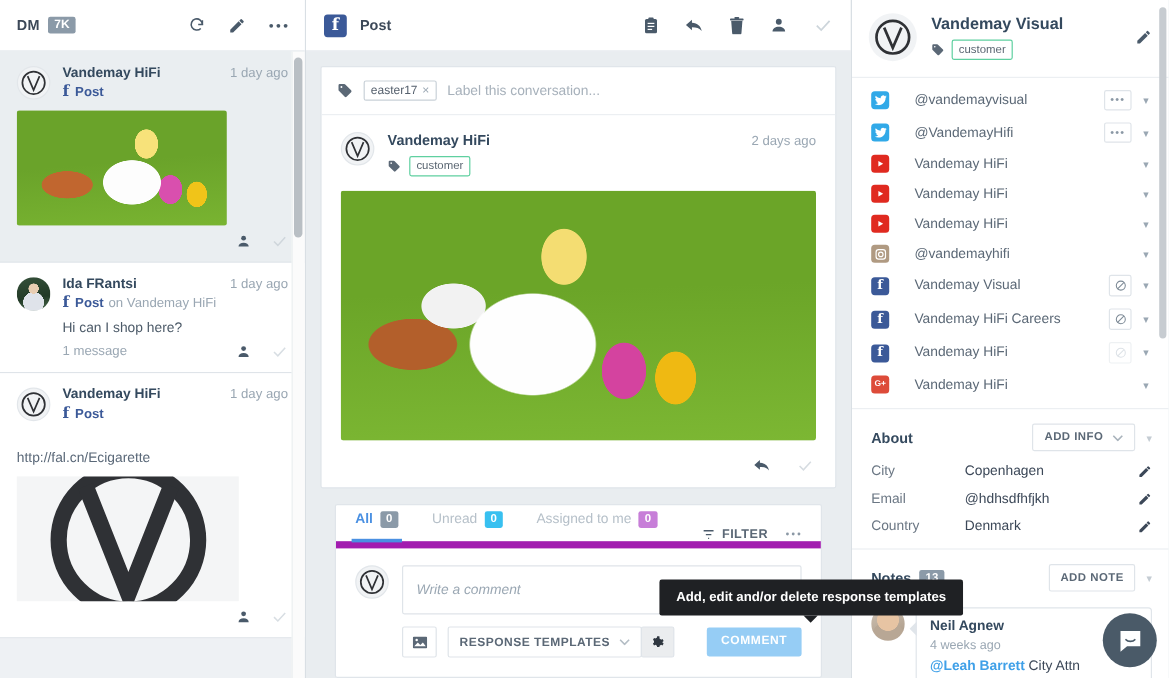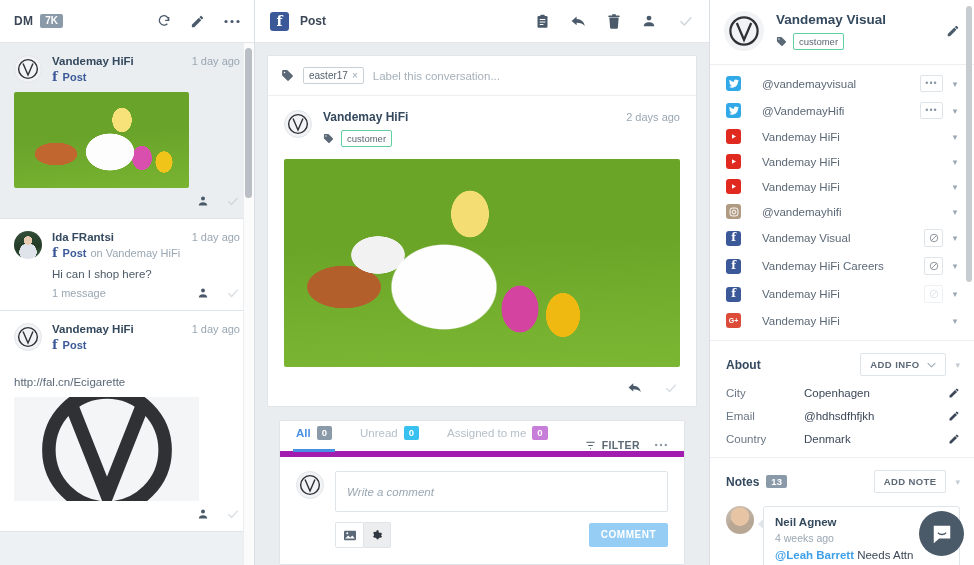--- a/index.html
+++ b/index.html
@@ -582,34 +582,43 @@
             <div class="comp-row">
               <div class="sq-btn">
                 <span class="ic" style="color:#5b6876">
                   <svg width="12" height="11" viewBox="0 0 20 16" fill="currentColor">
                       <rect x="0" y="0" width="20" height="16" rx="1.6"></rect>
                       <path d="M2 13l5-5 3.4 3.4L14 8l4 5z" fill="#fff"></path>
                       <circle cx="5.4" cy="4.4" r="1.7" fill="#fff"></circle>
                     </svg>
                 </span>
               </div>
+              <div class="rt-btn">
+                <span>RESPONSE TEMPLATES</span>
+                <span class="ic" style="color:#b4bdc5">
+                  <svg width="9" height="6" viewBox="0 0 12 7" fill="none" stroke="currentColor" stroke-width="1.8">
+                      <path d="M1 1l5 5 5-5"></path>
+                    </svg>
+                </span>
+              </div>
               <div class="gear-btn">
                 <span class="ic" style="color:#2f3740">
                   <svg width="12" height="12" viewBox="0 0 24 24" fill="currentColor">
                       <path d="M12 8.2A3.8 3.8 0 1015.8 12 3.8 3.8 0 0012 8.2zm9.3 3.8a9.3 9.3 0 00-.13-1.5l2.06-1.6-2-3.46-2.43 1a9.2 9.2 0 00-2.6-1.5L15.8.5h-4l-.4 2.44a9.2 9.2 0 00-2.6 1.5l-2.43-1-2 3.46L6.43 8.5A9.3 9.3 0 006.3 10a9.3 9.3 0 00.13 1.5L4.37 13.1l2 3.46 2.43-1a9.2 9.2 0 002.6 1.5l.4 2.44h4l.4-2.44a9.2 9.2 0 002.6-1.5l2.43 1 2-3.46-2.06-1.6A9.3 9.3 0 0021.3 12z" transform="translate(0,2) scale(0.95)"></path>
                     </svg>
                 </span>
               </div>
               <div class="comment-btn">COMMENT</div>
             </div>
           </div>
         </div>
       </div>
     </div>
 
+    <div class="tooltip">Add, edit and/or delete response templates</div>
   </div>
 
   <div class="right">
     <div class="r-profile">
       <div class="r-avatar">
         <svg width="32" height="32" viewBox="0 0 40 40">
             <circle cx="20" cy="20" r="17" fill="none" stroke="#2f3135" stroke-width="2.8"></circle>
             <path d="M11 10 L20 31 L29 10" fill="none" stroke="#2f3135" stroke-width="2.8"></path>
           </svg>
       </div>
@@ -799,21 +808,21 @@
           <span>ADD NOTE</span>
         </span>
         <span class="sec-chev">▾</span>
       </div>
       <div class="note">
         <div class="note-av"></div>
         <div class="note-bub">
           <div class="note-name">Neil Agnew</div>
           <div class="note-time">4 weeks ago</div>
           <div class="note-text">
-            <span class="mention">@Leah Barrett</span><span> Needs Attn</span>
+            <span class="mention">@Leah Barrett</span><span> City Attn</span>
           </div>
         </div>
       </div>
     </div>
 
     <div class="r-scroll"></div>
     <div class="intercom">
       <span class="ic">
         <svg width="22" height="22" viewBox="0 0 24 24" fill="#fff">
             <path d="M3 3h18v14H9l-6 5z"></path>

